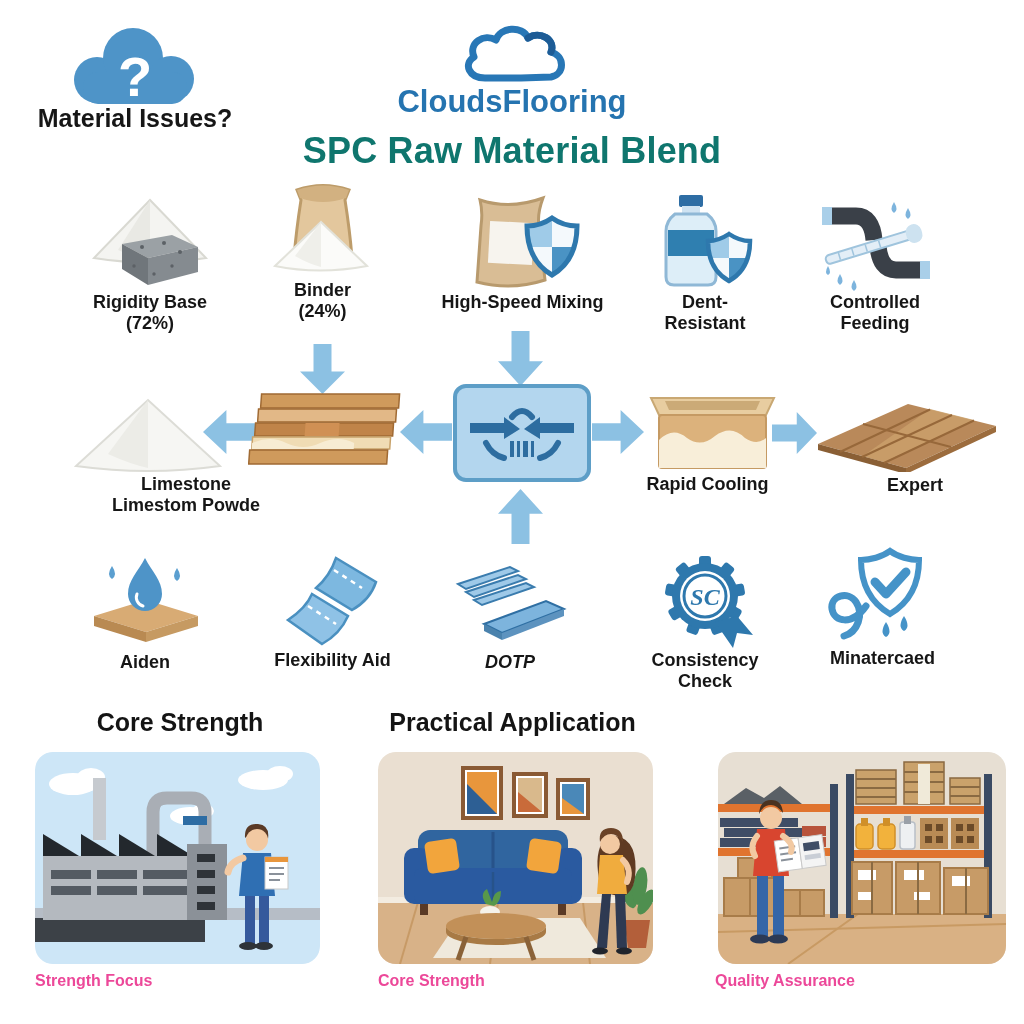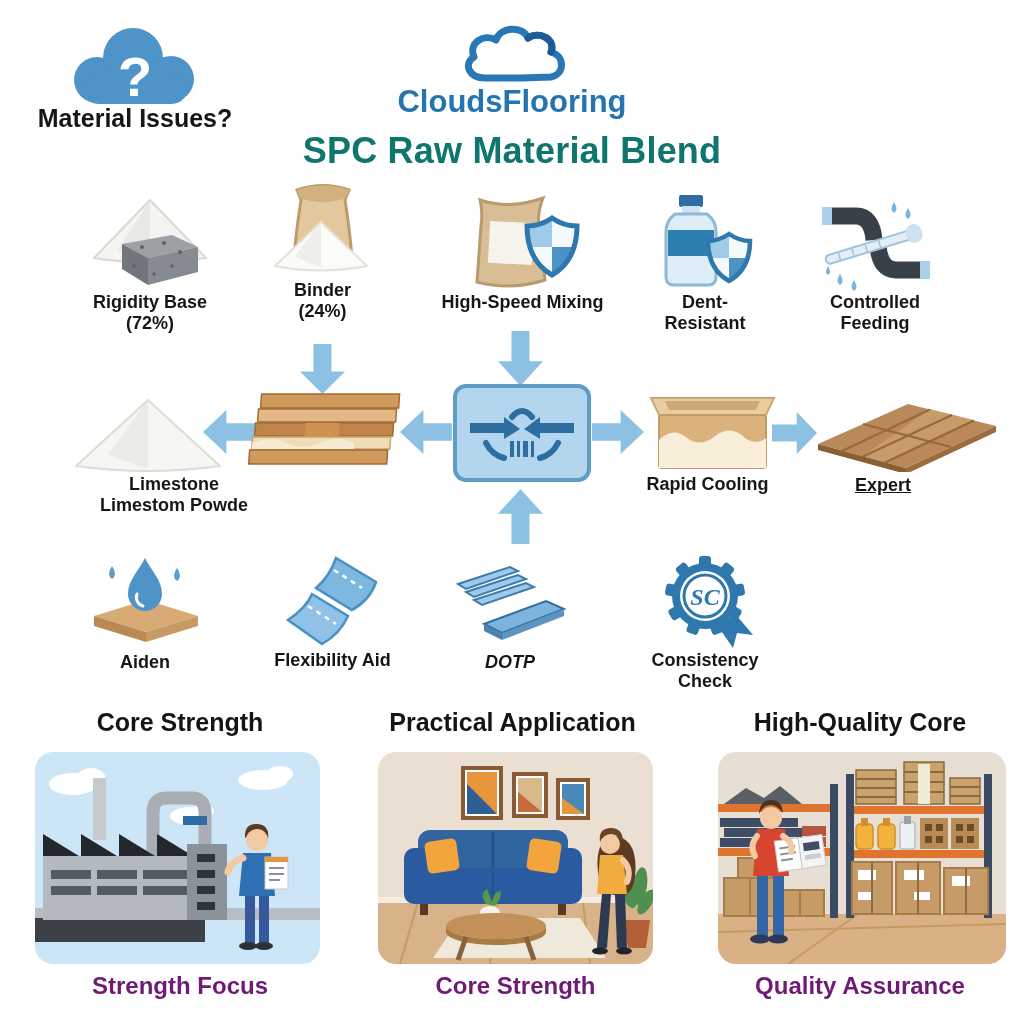--- a/index.html
+++ b/index.html
@@ -5,21 +5,21 @@
   html,body{margin:0;padding:0;background:#ffffff;}
   #canvas{position:relative;width:1024px;height:1024px;background:#ffffff;overflow:hidden;
           font-family:"Liberation Sans",sans-serif;color:#141414;}
   .abs{position:absolute;}
   .node{position:absolute;display:flex;flex-direction:column;align-items:center;}
   .iconbox{display:flex;align-items:flex-end;justify-content:center;}
   .lbl{white-space:pre-line;text-align:center;font-weight:700;font-size:18px;line-height:1.18;color:#161616;}
   .brand{font-weight:700;font-size:31px;color:#2574b0;text-align:center;}
   .title{font-weight:700;font-size:36px;color:#0f766e;text-align:center;letter-spacing:.2px;}
   .sechead{font-weight:700;font-size:25px;text-align:center;color:#141414;}
-  .caption{font-weight:700;font-size:24px;text-align:center;color:#701a75;}
+  .caption{font-weight:700;font-size:16px;color:#ec4899;}
   .arr{position:absolute;background:#8cc1e3;}
   .arr-down{clip-path:polygon(50% 100%,100% 55%,70% 55%,70% 0,30% 0,30% 55%,0 55%);}
   .arr-up{clip-path:polygon(50% 0,100% 45%,70% 45%,70% 100%,30% 100%,30% 45%,0 45%);}
   .arr-left{clip-path:polygon(0 50%,45% 0,45% 30%,100% 30%,100% 70%,45% 70%,45% 100%);}
   .arr-right{clip-path:polygon(100% 50%,55% 0,55% 30%,0 30%,0 70%,55% 70%,55% 100%);}
   .panel{position:absolute;border-radius:18px;overflow:hidden;}
 </style>
 </head>
 <body>
 
@@ -222,24 +222,24 @@
       <polygon points="130,17 174,28 84,70 63,64" fill="#caa06b" opacity="0.85"></polygon>
       <g stroke="#97683a" stroke-width="2">
         <line x1="130" y1="17.5" x2="40" y2="60"></line>
           <line x1="152" y1="23" x2="62" y2="65"></line>
           <line x1="174" y1="28.5" x2="84" y2="71"></line>
         <line x1="63" y1="32" x2="151" y2="55"></line>
       </g>
     </svg>
   </div>
 
-  <div class="abs lbl" style="left:4px;top:474px;width:300px;padding-left:20px;">Limestone
+  <div class="abs lbl" style="left:16px;top:474px;width:300px;padding-left:20px;">Limestone
 Limestom Powde</div>
   <div class="abs lbl" style="left:630px;top:474px;width:155px;">Rapid Cooling</div>
-  <div class="abs lbl" style="left:808px;top:475px;width:150px;text-decoration:underline;">Expert</div>
+  <div class="abs lbl" style="left:840px;top:475px;width:150px;">Expert</div>
 
   <div class="node" style="left:65px;top:552px;width:160px;">
     <div class="iconbox" style="height:100px;">
       <svg width="122" height="100" viewBox="0 0 122 100">
         <polygon points="10,64 62,48 114,64 62,80" fill="#d8ab74"></polygon>
         <polygon points="10,64 62,80 62,90 10,74" fill="#b98a52"></polygon>
         <polygon points="114,64 62,80 62,90 114,74" fill="#c69a62"></polygon>
         <path d="M61,6 C68,20 78,28 78,42 a17,17 0 1 1 -34,0 C44,28 54,20 61,6 Z" fill="#4e94c8"></path>
         <path d="M53,42 a9,9 0 0 0 6,12" fill="none" stroke="#ffffff" stroke-width="3" stroke-linecap="round"></path>
         <path d="M28,14 q6,9 0,13 q-6,-4 0,-13" fill="#5b9fd0"></path>
@@ -315,24 +315,35 @@
         </g>
         <circle cx="50" cy="46" r="25" fill="#ffffff"></circle>
         <circle cx="50" cy="46" r="21" fill="none" stroke="#2e78ad" stroke-width="3"></circle>
         <text x="50" y="55" font-size="24" font-weight="bold" font-style="italic" text-anchor="middle" fill="#2e78ad" font-family="Liberation Serif, serif" aria-label="SC">SC</text>
       </svg>
     </div>
     <div class="lbl">Consistency
 Check</div>
   </div>
 
+  <div class="node" style="left:795px;top:546px;width:175px;">
+    <div class="iconbox" style="height:102px;">
+      <svg width="130" height="102" viewBox="0 0 130 102">
+        <path d="M72,5 C80,11 92,14 101,14 C101,35 94,55 72,68 C50,55 43,35 43,14 C52,14 64,11 72,5 Z" fill="#ffffff" stroke="#4593c8" stroke-width="6"></path>
+        <path d="M57,36 L68,48 L88,26" fill="none" stroke="#4593c8" stroke-width="9" stroke-linecap="round" stroke-linejoin="round"></path>
+        <path d="M48,60 C34,80 16,76 14,63 C12,50 30,44 38,56 C46,68 40,86 26,90" fill="none" stroke="#4593c8" stroke-width="7" stroke-linecap="round"></path>
+        <path d="M68,76 q7,11 0,15 q-7,-4 0,-15" fill="#4593c8"></path>
+        <path d="M86,70 q7,11 0,15 q-7,-4 0,-15" fill="#4593c8"></path>
+      </svg>
+    </div>
+    <div class="lbl">Minatercaed</div>
+  </div>
 
   <div class="abs sechead" style="left:35px;top:708px;width:290px;">Core Strength</div>
   <div class="abs sechead" style="left:370px;top:708px;width:285px;">Practical Application</div>
-  <div class="abs sechead" style="left:715px;top:708px;width:290px;">High-Quality Core</div>
 
   <div class="panel" style="left:35px;top:752px;width:285px;height:212px;">
     <svg width="285" height="212" viewBox="0 0 285 212">
       <rect width="285" height="212" rx="16" fill="#cde6f7"></rect>
       <g fill="#ffffff">
         <ellipse cx="38" cy="32" rx="24" ry="11"></ellipse>
           <ellipse cx="56" cy="25" rx="14" ry="9"></ellipse>
         <ellipse cx="155" cy="64" rx="20" ry="9"></ellipse>
           <ellipse cx="168" cy="59" rx="11" ry="7"></ellipse>
         <ellipse cx="228" cy="28" rx="25" ry="10"></ellipse>

